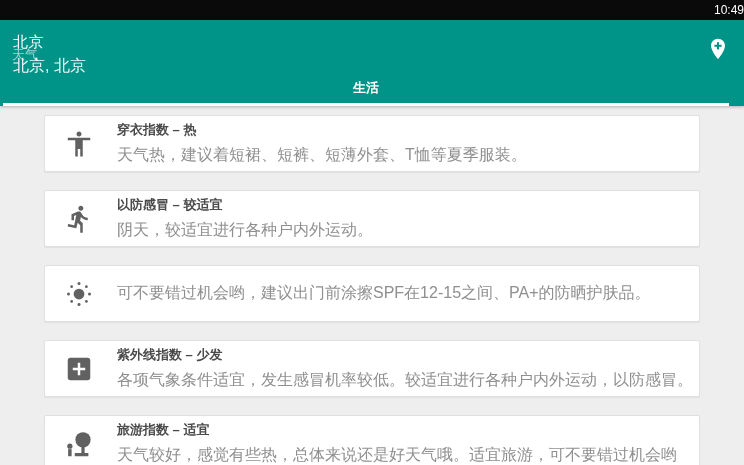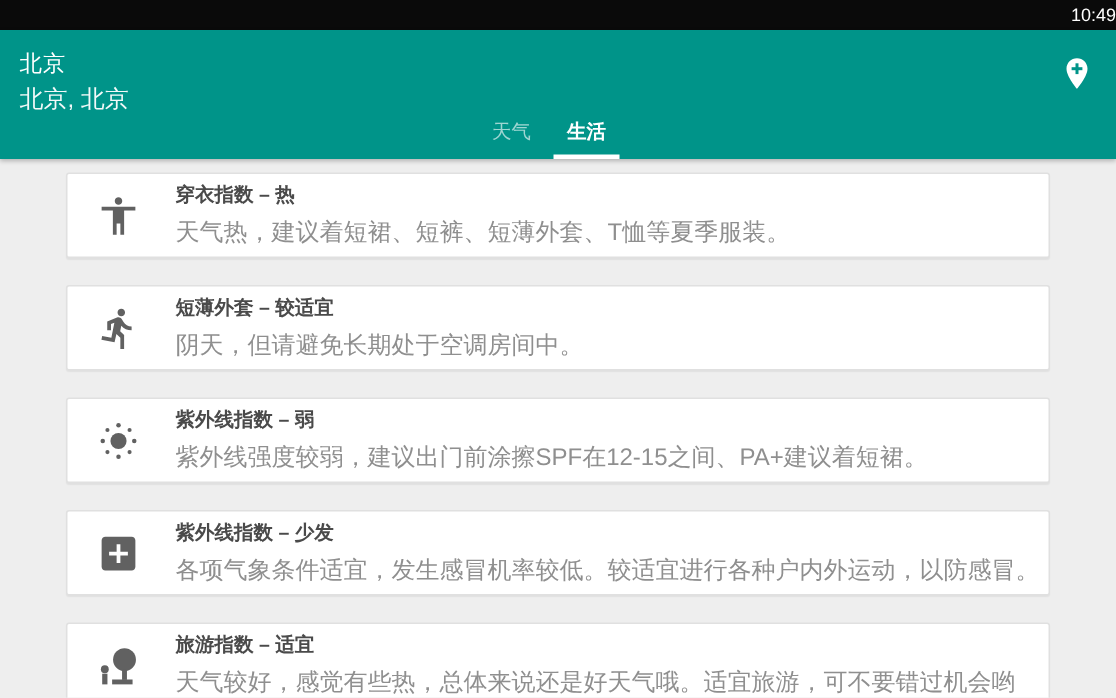--- a/index.html
+++ b/index.html
@@ -25,27 +25,27 @@
   .header-text{padding:13px 0 0 13px;}
   .city-title{font-size:15px; font-weight:normal; letter-spacing:.5px;}
   .city-subtitle{font-size:16px; margin-top:4px; opacity:.95;}
   .add-location-btn{
     position:absolute; top:15px; right:14px; width:24px; height:28px;
     background:none; border:none; cursor:pointer; padding:0;
   }
   
   .tabs{
     position:absolute; bottom:0; left:0; right:12px;
-    display:flex; justify-content:center;
+    display:flex; justify-content:center;flex-direction:column;
   }
   .tab{
     position:relative; padding:6px 12px 9px; font-size:13px;
     color:rgba(255,255,255,.62); cursor:pointer;
   }
-  .tab.active{color:#fff; font-weight:bold;}
+  .tab.active{color:#fff; font-weight:bold;text-align:center;}
   .tab.active::after{
     content:""; position:absolute; left:3px; right:3px; bottom:0; height:3px;
     background:#fff;
   }
   
   .content{padding-top:9px;}
   .card{
     width:656px; height:57px; margin:0 auto 18px; background:var(--card-bg);
     border:1px solid #e0e0e0; border-radius:2px;
     box-shadow:0 1px 1px rgba(0,0,0,.06);
@@ -104,42 +104,41 @@
     </div>
   </div>
 
   <div class="card">
     <span class="card-icon">
       <svg viewBox="0 0 24 24">
           <path d="M13.49 5.48c1.1 0 2-.9 2-2s-.9-2-2-2-2 .9-2 2 .9 2 2 2zm-3.6 13.9l1-4.4 2.1 2v6h2v-7.5l-2.1-2 .6-3c1.3 1.5 3.3 2.5 5.5 2.5v-2c-1.9 0-3.5-1-4.3-2.4l-1-1.6c-.4-.6-1-1-1.7-1-.3 0-.5.1-.8.1l-5.2 2.2v4.7h2v-3.4l1.8-.7-1.6 8.1-4.9-1-.4 2 7 1.4z"></path>
         </svg>
     </span>
     <div class="card-text">
-      <div class="card-title">短薄外套 – 较适宜</div>
-      <div class="card-desc">阴天，但请避免长期处于空调房间中。</div>
+      <div class="card-title">以防感冒 – 较适宜</div>
+      <div class="card-desc">阴天，较适宜进行各种户内外运动。</div>
     </div>
   </div>
 
   <div class="card">
     <span class="card-icon">
       <svg viewBox="0 0 24 24">
         <circle cx="12" cy="12" r="4.3"></circle>
         <circle cx="12" cy="3.6" r="1.2"></circle>
           <circle cx="12" cy="20.4" r="1.2"></circle>
         <circle cx="3.6" cy="12" r="1.2"></circle>
           <circle cx="20.4" cy="12" r="1.2"></circle>
         <circle cx="6.1" cy="6.1" r="1.1"></circle>
           <circle cx="17.9" cy="6.1" r="1.1"></circle>
         <circle cx="6.1" cy="17.9" r="1.1"></circle>
           <circle cx="17.9" cy="17.9" r="1.1"></circle>
       </svg>
     </span>
     <div class="card-text">
-      <div class="card-title">紫外线指数 – 弱</div>
-      <div class="card-desc">紫外线强度较弱，建议出门前涂擦SPF在12-15之间、PA+建议着短裙。</div>
+      <div class="card-desc">可不要错过机会哟，建议出门前涂擦SPF在12-15之间、PA+的防晒护肤品。</div>
     </div>
   </div>
 
   <div class="card">
     <span class="card-icon">
       <svg viewBox="0 0 24 24">
           <path d="M19 3H5c-1.1 0-2 .9-2 2v14c0 1.1.9 2 2 2h14c1.1 0 2-.9 2-2V5c0-1.1-.9-2-2-2zm-2 10h-4v4h-2v-4H7v-2h4V7h2v4h4v2z"></path>
         </svg>
     </span>
     <div class="card-text">

